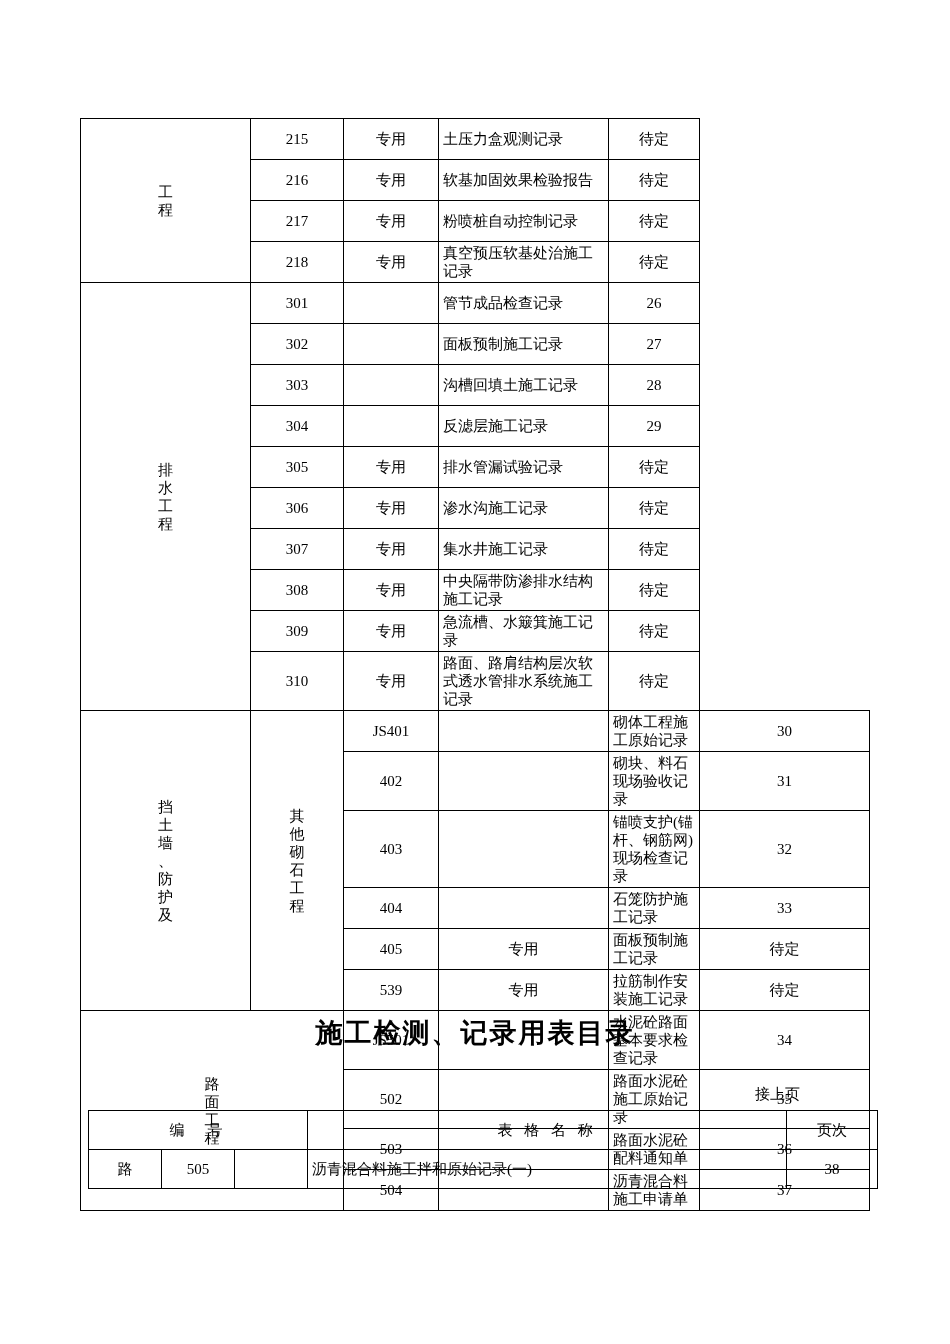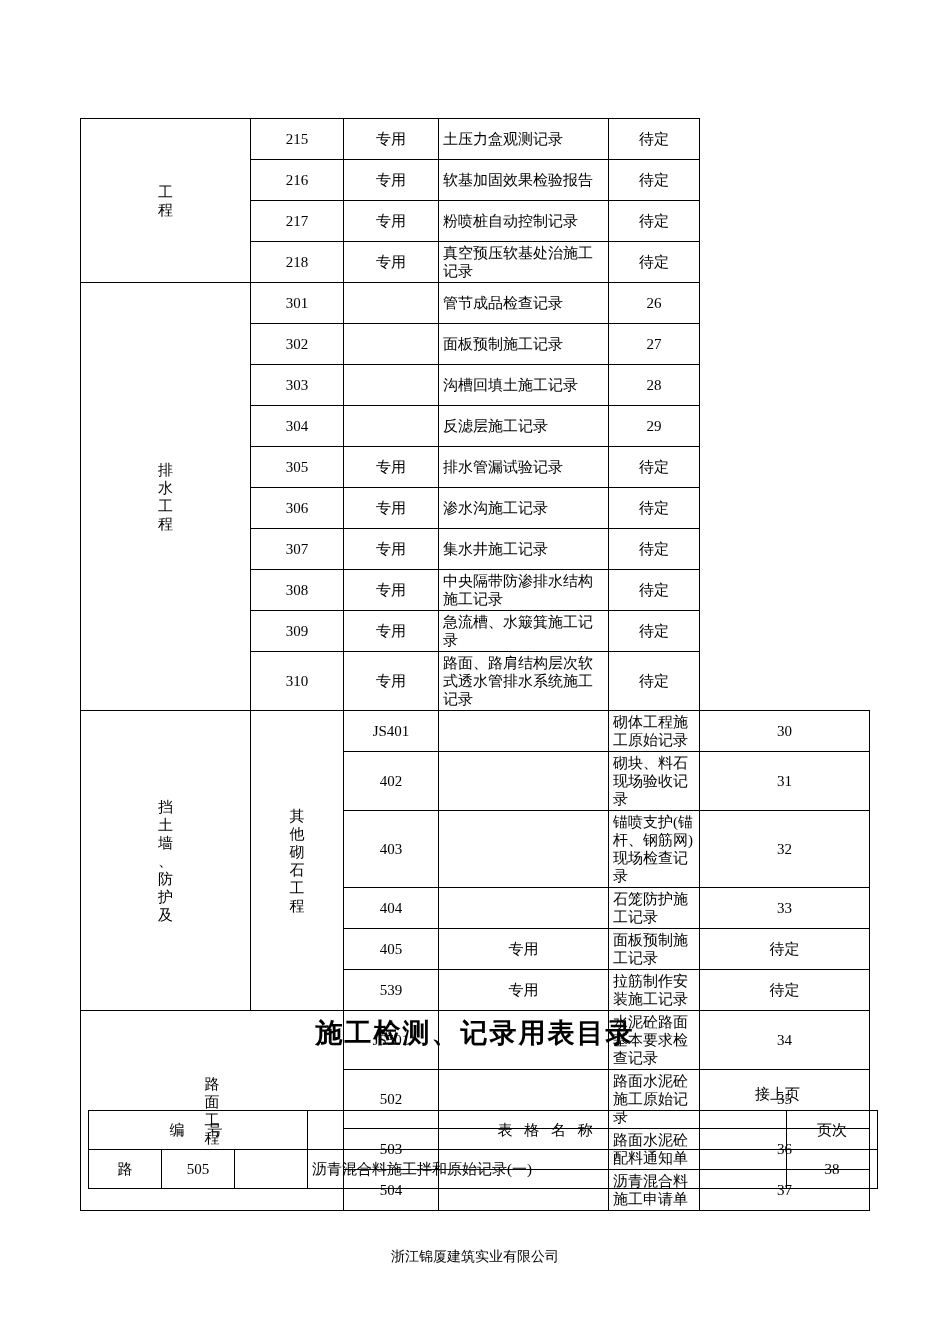--- a/index.html
+++ b/index.html
@@ -341,17 +341,14 @@
           <td class="c-cat">路</td>
           <td class="c-code" style="width:74px;">505</td>
           <td class="c-type"></td>
           <td class="c-name">沥青混合料施工拌和原始记录(一)</td>
           <td class="c-page">38</td>
         </tr>
       </tbody>
     </table>
   </div>
 
-  <div class="footer">
-    <span>浙江锦厦建筑实业有限公司</span>
-  </div>
 
 </div>
 
 </body></html>

